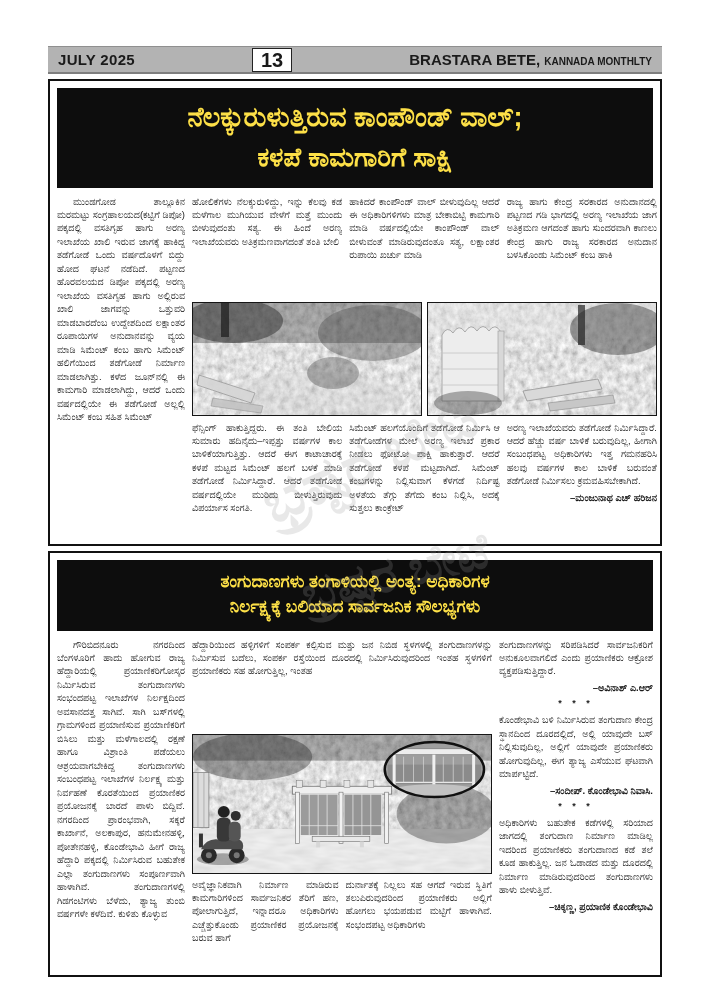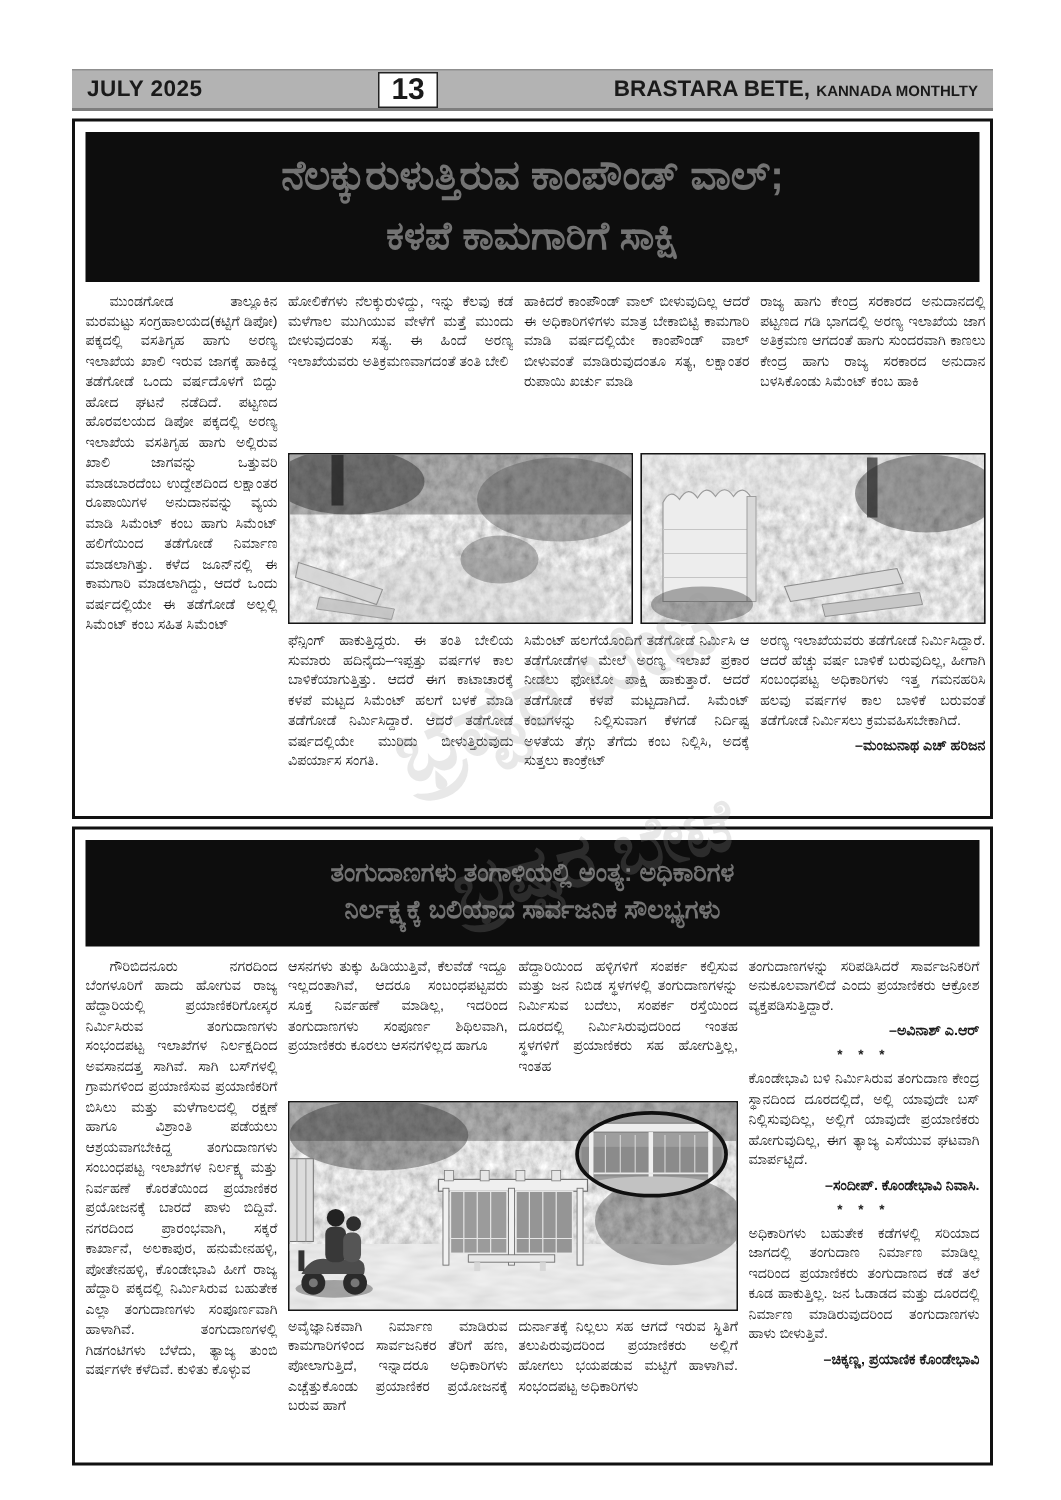--- a/index.html
+++ b/index.html
@@ -17,21 +17,21 @@
   .issue{font-weight:bold;font-size:15px;letter-spacing:.3px;}
   .pagenum{
     background:#fff;border:1.5px solid #222;min-width:30px;text-align:center;
     font-size:20px;font-weight:bold;padding:0 4px;line-height:22px;
   }
   .masthead{font-weight:bold;font-size:15px;}
   .masthead small{font-size:10px;font-weight:bold;}
   
   .article{border:2px solid #111;padding:7px;margin-top:5px;background:#fff;position:relative;}
   .headline{
-    background:#0d0d0d;color:#737373;text-align:center;font-weight:800;
+    background:#0d0d0d;color:#fde047;text-align:center;font-weight:800;
     padding:9px 6px 11px 6px;line-height:1.5;margin-bottom:7px;
   }
   .headline .l1{display:block;font-size:27px;}
   .headline .l2{display:block;font-size:26px;}
   .headline.h2 .l1{font-size:17px;}
   .headline.h2 .l2{font-size:17px;}
   
   .coltext{
     font-size:9.5px;line-height:1.42;text-align:justify;overflow:hidden;
     word-break:break-word;
@@ -166,21 +166,20 @@
 
   <div class="article">
     <div class="headline h2">
       <span class="l1">ತಂಗುದಾಣಗಳು ತಂಗಾಳಿಯಲ್ಲಿ ಅಂತ್ಯ: ಅಧಿಕಾರಿಗಳ</span>
       <span class="l2">ನಿರ್ಲಕ್ಷ್ಯಕ್ಕೆ ಬಲಿಯಾದ ಸಾರ್ವಜನಿಕ ಸೌಲಭ್ಯಗಳು</span>
     </div>
     <div class="a2-body">
       <div class="coltext indent a2-col1">ಗೌರಿಬಿದನೂರು ನಗರದಿಂದ ಬೆಂಗಳೂರಿಗೆ ಹಾದು ಹೋಗುವ ರಾಜ್ಯ ಹೆದ್ದಾರಿಯಲ್ಲಿ ಪ್ರಯಾಣಿಕರಿಗೋಸ್ಕರ ನಿರ್ಮಿಸಿರುವ ತಂಗುದಾಣಗಳು ಸಂಭಂದಪಟ್ಟ ಇಲಾಖೆಗಳ ನಿರ್ಲಕ್ಷದಿಂದ ಅವಸಾನದತ್ತ ಸಾಗಿವೆ. ಸಾಗಿ ಬಸ್‌ಗಳಲ್ಲಿ ಗ್ರಾಮಗಳಿಂದ ಪ್ರಯಾಣಿಸುವ ಪ್ರಯಾಣಿಕರಿಗೆ ಬಿಸಿಲು ಮತ್ತು ಮಳೆಗಾಲದಲ್ಲಿ ರಕ್ಷಣೆ ಹಾಗೂ ವಿಶ್ರಾಂತಿ ಪಡೆಯಲು ಆಶ್ರಯವಾಗಬೇಕಿದ್ದ ತಂಗುದಾಣಗಳು ಸಂಬಂಧಪಟ್ಟ ಇಲಾಖೆಗಳ ನಿರ್ಲಕ್ಷ್ಯ ಮತ್ತು ನಿರ್ವಹಣೆ ಕೊರತೆಯಿಂದ ಪ್ರಯಾಣಿಕರ ಪ್ರಯೋಜನಕ್ಕೆ ಬಾರದೆ ಪಾಳು ಬಿದ್ದಿವೆ. ನಗರದಿಂದ ಪ್ರಾರಂಭವಾಗಿ, ಸಕ್ಕರೆ ಕಾರ್ಖಾನೆ, ಅಲಕಾಪುರ, ಹನುಮೇನಹಳ್ಳಿ, ಪೋತೇನಹಳ್ಳಿ, ಕೊಂಡೇಭಾವಿ ಹೀಗೆ ರಾಜ್ಯ ಹೆದ್ದಾರಿ ಪಕ್ಕದಲ್ಲಿ ನಿರ್ಮಿಸಿರುವ ಬಹುತೇಕ ಎಲ್ಲಾ ತಂಗುದಾಣಗಳು ಸಂಪೂರ್ಣವಾಗಿ ಹಾಳಾಗಿವೆ. ತಂಗುದಾಣಗಳಲ್ಲಿ ಗಿಡಗಂಟಿಗಳು ಬೆಳೆದು, ತ್ಯಾಜ್ಯ ತುಂಬಿ ವರ್ಷಗಳೇ ಕಳೆದಿವೆ. ಕುಳಿತು ಕೊಳ್ಳುವ</div>
       <div class="a2-mid">
         <div class="a2-row a2-row-top">
-          <div class="coltext">ಆಸನಗಳು ತುಕ್ಕು ಹಿಡಿಯುತ್ತಿವೆ, ಕೆಲವೆಡೆ ಇದ್ದೂ ಇಲ್ಲದಂತಾಗಿವೆ, ಆದರೂ ಸಂಬಂಧಪಟ್ಟವರು ಸೂಕ್ತ ನಿರ್ವಹಣೆ ಮಾಡಿಲ್ಲ, ಇದರಿಂದ ತಂಗುದಾಣಗಳು ಸಂಪೂರ್ಣ ಶಿಥಿಲವಾಗಿ, ಪ್ರಯಾಣಿಕರು ಕೂರಲು ಆಸನಗಳಿಲ್ಲದ ಹಾಗೂ</div>
           <div class="coltext">ಹೆದ್ದಾರಿಯಿಂದ ಹಳ್ಳಿಗಳಿಗೆ ಸಂಪರ್ಕ ಕಲ್ಪಿಸುವ ಮತ್ತು ಜನ ನಿಬಿಡ ಸ್ಥಳಗಳಲ್ಲಿ ತಂಗುದಾಣಗಳನ್ನು ನಿರ್ಮಿಸುವ ಬದೆಲು, ಸಂಪರ್ಕ ರಸ್ತೆಯಿಂದ ದೂರದಲ್ಲಿ ನಿರ್ಮಿಸಿರುವುದರಿಂದ ಇಂತಹ ಸ್ಥಳಗಳಿಗೆ ಪ್ರಯಾಣಿಕರು ಸಹ ಹೋಗುತ್ತಿಲ್ಲ, ಇಂತಹ</div>
         </div>
         <div class="photo ph-a2">
           <svg viewBox="0 0 300 140" preserveAspectRatio="none">
             <rect x="0" y="0" width="300" height="100" filter="url(#foliageF)"></rect>
             <rect x="0" y="96" width="300" height="44" filter="url(#groundF)"></rect>
             <rect x="0" y="0" width="300" height="26" fill="#2c2c2c" opacity="0.35"></rect>
             <ellipse cx="60" cy="22" rx="60" ry="24" fill="#262626" opacity="0.4"></ellipse>
             <ellipse cx="255" cy="80" rx="50" ry="30" fill="#353535" opacity="0.4"></ellipse>
             <rect x="0" y="38" width="16" height="56" fill="#dcdcdc" stroke="#777" stroke-width="0.7"></rect>

